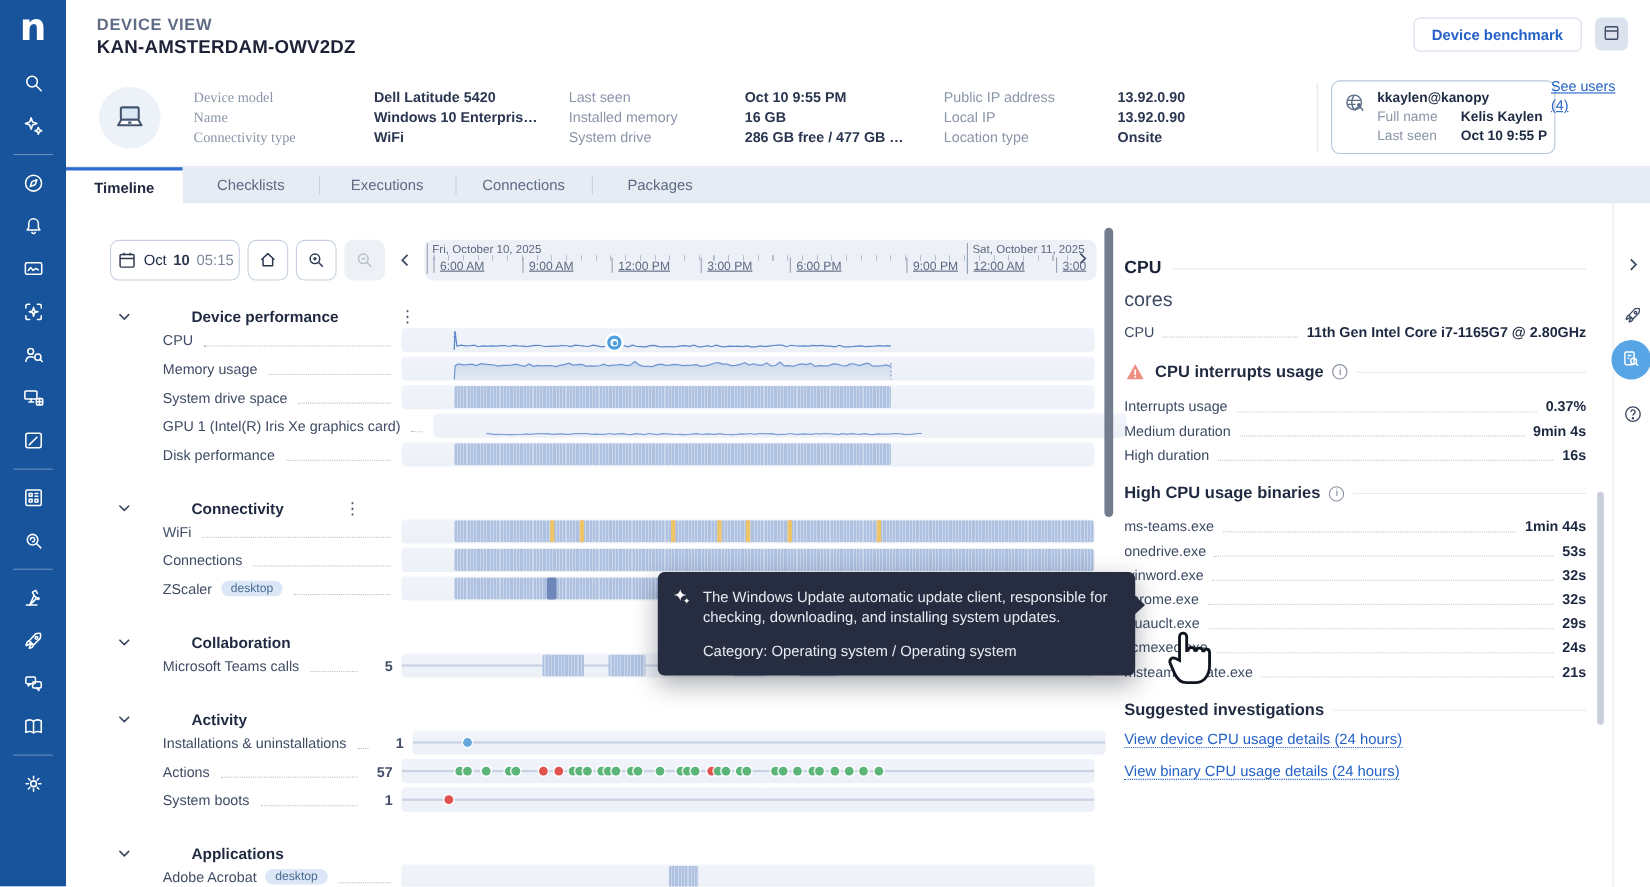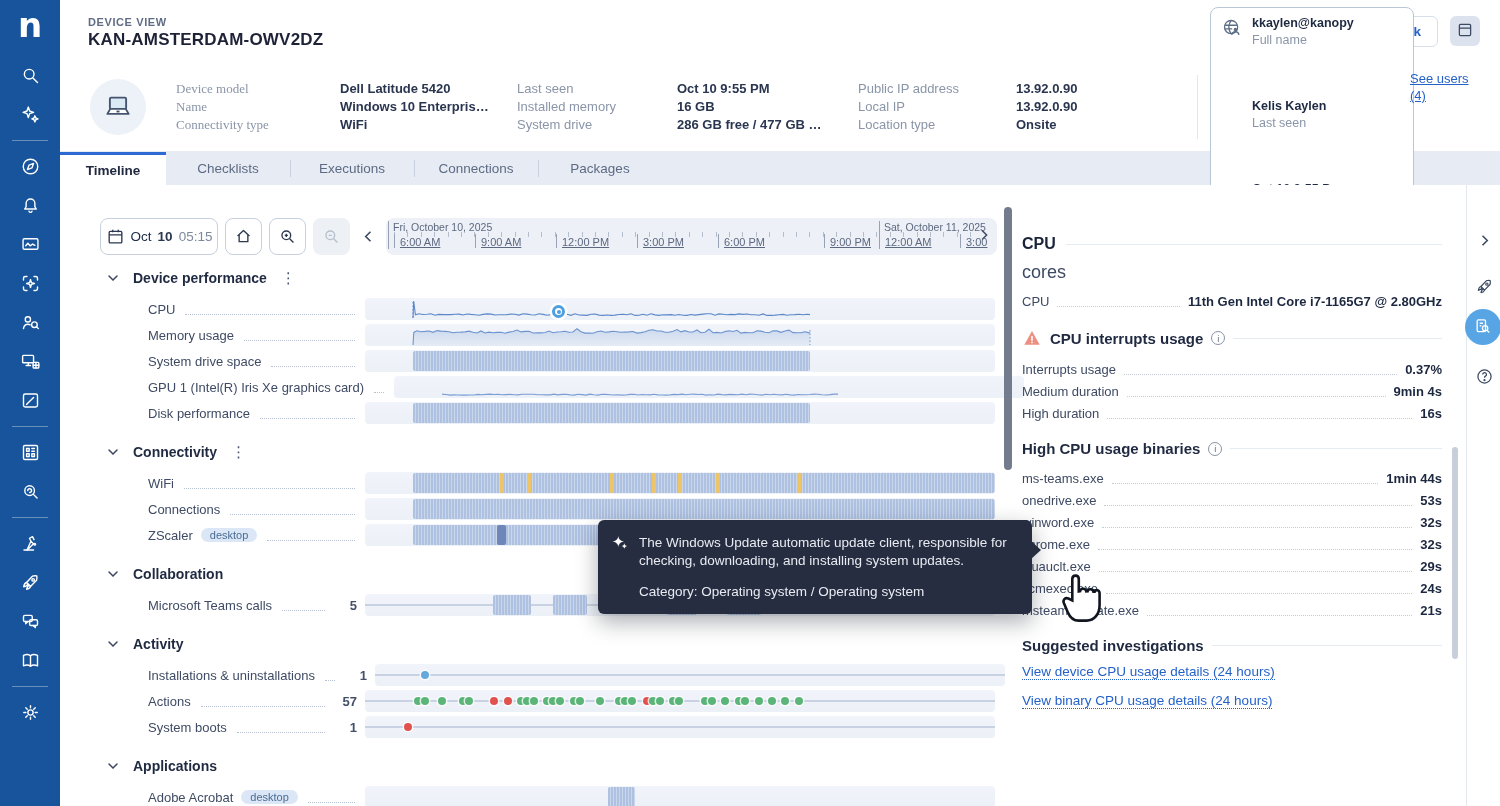--- a/index.html
+++ b/index.html
@@ -15,21 +15,21 @@
   .side-icons { display:flex; flex-direction:column; align-items:center; width:100%; flex:1; }
   .side-icon { width:60px; height:39px; display:flex; align-items:center; justify-content:center;
     color:#fff; cursor:pointer; }
   .side-icon svg { width:21px; height:21px; }
   .side-div { width:36px; height:1px; background:rgba(255,255,255,.35); margin:6px 0; }
 
   
   .main { position:relative; flex:1; height:806px; background:#fff; }
 
   .top { height:62px; display:flex; align-items:center; padding:0 20px 0 28px; }
-  .eyebrow { font-size:11px; font-weight:700; letter-spacing:.6px; color:#5f6c85; margin-top:4px; }
+  .eyebrow { font-size:15px; font-weight:700; letter-spacing:.6px; color:#5f6c85; margin-top:4px; }
   .page-title { font-size:17px; font-weight:700; color:#1e2236; margin-top:2px; letter-spacing:.2px; }
   .top-actions { margin-left:auto; display:flex; align-items:center; gap:12px; }
   .benchmark { background:#fff; border:1px solid #d7dfeb; border-radius:6px; padding:7px 16px;
     color:#2462C8; font-weight:700; font-size:13.5px; cursor:pointer; font-family:inherit; }
   .panel-btn { width:30px; height:30px; border:none; border-radius:6px; background:#dde3ee;
     display:flex; align-items:center; justify-content:center; color:#3c4a63; cursor:pointer; }
   .panel-btn svg { width:18px; height:18px; }
 
   
   .device-bar { height:90px; display:flex; align-items:center; border-bottom:1px solid #e8ecf2; position:relative; }
@@ -38,21 +38,21 @@
   .device-avatar svg { width:30px; height:30px; }
   .ig { display:flex; font-size:13px; line-height:18px; }
   .ig .lc div { color:#8a95a8; }
   .ig .vc div { color:#2a3550; font-weight:700; white-space:nowrap; overflow:hidden; text-overflow:ellipsis; }
   .vdiv { width:1px; height:64px; background:#e2e7ee; margin:0 12px; }
   .user-card { width:204px; border:1px solid #b9c6d8; border-radius:8px; padding:7px 10px;
     display:flex; gap:9px; font-size:12.5px; line-height:17px; cursor:pointer; background:#fff; }
   .user-card .uc-icon { color:#5b6c87; margin-top:2px; }
   .user-card .uc-icon svg { width:22px; height:22px; }
   .uc-title { font-weight:700; color:#1e2a42; }
-  .uc-row { display:flex; gap:6px;flex-direction:column; }
+  .uc-row { display:flex; gap:16px; }
   .uc-l { color:#8a95a8; width:60px; flex:0 0 60px; }
   .uc-v { color:#1e2a42; font-weight:700; white-space:nowrap; }
   .see-users { position:absolute; right:30px; top:8px; width:60px; color:#2462C8; font-size:13px;
     text-decoration:underline; cursor:pointer; line-height:17px; }
 
   
   .tabs { height:33px; background:#e7ebf3; display:flex; align-items:stretch; }
   .tab { display:flex; align-items:center; justify-content:center; font-size:13.5px; color:#5d6b84;
     cursor:pointer; position:relative; }
   .tab.active { width:106px; background:#fff; border-top:3px solid #2D6BD2; font-weight:700; color:#20293f; }
@@ -78,21 +78,21 @@
     background:repeating-linear-gradient(90deg,#b4bdcc 0 1px,transparent 1px 13.4px); }
   .axis .hour { position:absolute; top:18px; font-size:11px; color:#5c6880; white-space:nowrap;text-decoration:underline; }
   .axis .hour::before { content:""; position:absolute; left:-6px; top:-2px; width:1px; height:14px; background:#97a2b4; }
   .axis .daysep { position:absolute; top:3px; width:1px; height:28px; background:#97a2b4; }
   .axis .achev { position:absolute; right:4px; top:8px; color:#3c4a63; cursor:pointer; }
   .axis .achev svg { width:18px; height:18px; }
 
   
   .timeline-body { position:absolute; left:40px; top:85px; width:895px; }
   .sec { margin-bottom:20px; }
-  .sec-h { display:flex; align-items:flex-start; height:26px; margin-bottom:2px; }
+  .sec-h { display:flex; align-items:flex-end; height:26px; margin-bottom:2px;gap:41px; }
   .sec-h .chevd { color:#39455e; margin-left:5px; cursor:pointer; display:flex; }
   .sec-h .chevd svg { width:16px; height:16px; }
   .sec-title { font-size:14px; font-weight:700; color:#1f2940; margin-left:12px; }
   .kebab { margin-left:14px; color:#4a5670; font-size:15px; cursor:pointer; line-height:1; }
   .row { display:flex; align-items:center; height:22px; margin-bottom:4px; padding-left:48px; }
   .row-label { font-size:13px; color:#3f4b64; white-space:nowrap; }
   .badge { font-size:11px; color:#4a6c94; background:#dbe7f6; border-radius:10px; padding:1px 9px; margin-left:8px; }
   .leader { flex:1; border-bottom:1px dotted #b6c0d0; margin:0 10px; height:55%; min-width:10px; }
   .count { min-width:22px; text-align:right; margin-right:8px; font-size:13px; font-weight:700; color:#44506a; }
   .track { position:relative; width:630px; height:22px; margin-left:auto; flex:0 0 630px;

